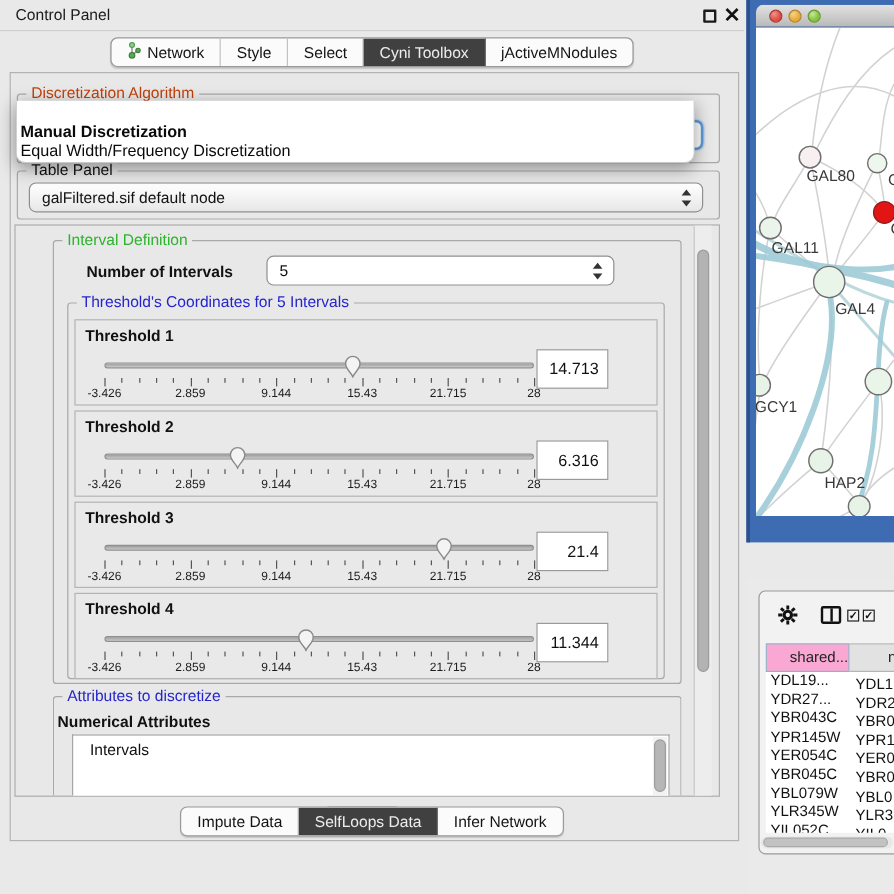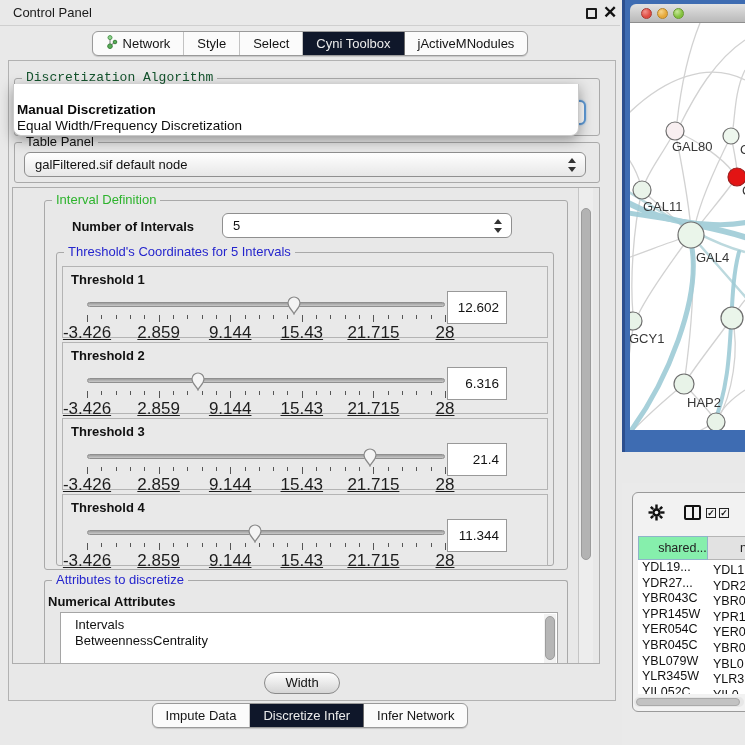--- a/index.html
+++ b/index.html
@@ -11,29 +11,29 @@
   
   .titlebar { left:0; top:0; width:620px; height:26px; background:#e9e9e9; border-bottom:1px solid #cfcfcf; }
   .titlebar .title { position:absolute; left:13px; top:0; line-height:26px; font-size:13px; color:#1a1a1a; }
   .win-float { position:absolute; left:586px; top:8px; width:11px; height:11px; border:2px solid #1a1a1a; border-radius:1px; }
   .win-close { position:absolute; left:603px; top:1px; font-size:17px; font-weight:bold; color:#111; line-height:24px; }
 
   .tabrow { left:0; top:31px; width:620px; text-align:center; }
   .tabgroup { display:inline-flex; background:#fbfbfb; border:1px solid #9a9a9a; border-radius:6px; height:25px; overflow:hidden; box-shadow:0 1px 1px rgba(0,0,0,.15); }
   .tab { display:flex; align-items:center; gap:5px; padding:0 13px; font-size:13px; color:#141414; border-right:1px solid #c3c3c3; white-space:nowrap; }
   .tab:last-child { border-right:none; }
-  .tab.selected { background:#0f172a; color:#ececec; border-right-color:#6c6c6c; }
+  .tab.selected { background:#404040; color:#ececec; border-right-color:#6c6c6c; }
 
   .content-panel { left:8px; top:60px; width:608px; height:641px; border:1px solid #b2b2b2; background:#e8e8e8; }
 
   .groupbox { position:absolute; border:1px solid #a9a9a9; border-radius:3px; }
   .legend { position:absolute; top:-9px; left:7px; background:#e8e8e8; padding:0 4px; font-size:13px; white-space:nowrap; }
   .legend.green { color:#2db32d; }
   .legend.blue { color:#2525cd; }
-  .legend.dim { color:#14532d;font-family:Liberation Mono, monospace; }
+  .legend.dim { color:#c2410c; }
 
   .combo { position:absolute; background:linear-gradient(#ffffff,#e7e7e7); border:1px solid #8f8f8f; border-radius:6px; font-size:13px; color:#111; }
   .combo .val { position:absolute; left:10px; top:0; line-height:23px; }
   .spin { position:absolute; right:9px; top:4px; width:9px; height:16px; }
   .spin:before { content:""; position:absolute; left:1px; top:1px; border-left:4px solid transparent; border-right:4px solid transparent; border-bottom:5px solid #333; }
   .spin:after { content:""; position:absolute; left:1px; bottom:1px; border-left:4px solid transparent; border-right:4px solid transparent; border-top:5px solid #333; }
 
   .algo-combo { left:24px; top:100px; width:562px; height:25px; background:#fff; border:2px solid #5e9ad6; border-radius:6px; box-shadow:0 0 2px #7fb2e2; }
 
   .popup { left:13px; top:84px; width:566px; height:52px; background:#ffffff; border:1px solid #c9c9c9; border-top:none; border-radius:0 0 8px 8px; box-shadow:0 4px 14px rgba(0,0,0,.38); z-index:40; }
@@ -49,54 +49,54 @@
 
   .thr-panel { position:absolute; left:62px; width:486px; height:72px; border:1px solid #b4b4b4; background:#e9e9e9; }
   .thr-label { position:absolute; left:8px; top:5px; font-size:13px; font-weight:bold; color:#111; }
   .hslider { position:absolute; left:24px; top:28px; width:358px; height:42px; }
   .track { position:absolute; left:0; right:0; top:7px; height:5px; border-radius:3px; background:linear-gradient(#9d9d9d,#c9c9c9); border:1px solid #8f8f8f; }
   .thumb { position:absolute; top:0; width:15px; height:20px; transform:translateX(-50%); }
   .ticks { position:absolute; left:0; top:20px; width:100%; height:7px; }
   .tick { position:absolute; top:0; width:1px; height:4px; background:#555; }
   .tick.major { height:7px; }
   .ticklabels { position:absolute; left:0; top:28px; width:100%; height:12px; }
-  .ticklabel { position:absolute; transform:translateX(-50%); font-size:17px; color:#1d1d1d; white-space:nowrap;text-decoration:underline; }
+  .ticklabel { position:absolute; transform:translateX(-50%); font-size:10px; color:#1d1d1d; white-space:nowrap; }
   .value-box { position:absolute; left:384px; top:24px; width:60px; height:33px; background:#fff; border:1px solid #999; font-size:13.5px; color:#111; text-align:right; line-height:31px; padding-right:7px; }
 
   .attr-label { position:absolute; left:48px; top:594px; font-size:13px; font-weight:bold; color:#111; }
   .attr-list { position:absolute; left:60px; top:612px; width:498px; height:70px; background:#fff; border:1px solid #a5a5a5; overflow:hidden; }
   .attr-item { font-size:13px; color:#111; line-height:16px; padding-left:14px; }
   .attr-list .lscroll { position:absolute; right:1px; top:1px; width:12px; height:66px; background:#f2f2f2; }
   .attr-list .lthumb { position:absolute; right:1px; top:2px; width:10px; height:58px; background:#b6b6b6; border:1px solid #9d9d9d; border-radius:5px; }
 
   .vscroll { left:578px; top:188px; width:15px; height:475px; background:#ededed; border-left:1px solid #c5c5c5; }
   .vthumb { position:absolute; left:2px; top:20px; width:10px; height:352px; background:#b3b3b3; border:1px solid #9b9b9b; border-radius:5px; }
 
   .apply-btn { left:264px; top:672px; width:76px; height:22px; border:1px solid #8a8a8a; border-radius:11px; background:linear-gradient(#fefefe,#d5d5d5); font-size:13px; color:#111; text-align:center; line-height:20px; }
 
-  .bottom-tabrow { left:0; top:703px; width:620px; text-align:center; }
+  .bottom-tabrow { left:0; top:672px; width:620px; text-align:center; }
 
   
   .net-frame { left:622px; top:0; width:123px; height:452px; background:#3e6cb2; border-left:3px solid #2c4f8e; }
   .net-titlebar { left:630px; top:4px; width:115px; height:19px; border-radius:6px 0 0 0; background:linear-gradient(#e2e2e2,#b9b9b9); border-bottom:1px solid #8e8e8e; }
   .light { position:absolute; top:4px; width:11px; height:11px; border-radius:50%; }
   .light.red { left:11px; background:radial-gradient(circle at 35% 30%, #f2938c, #df4c42 60%); border:1px solid #a83b33; }
   .light.yellow { left:27px; background:radial-gradient(circle at 35% 30%, #f6d489, #e7a93a 60%); border:1px solid #b5842a; }
   .light.green { left:43px; background:radial-gradient(circle at 35% 30%, #c8e79a, #84c23f 60%); border:1px solid #699a30; }
   .net-canvas { left:630px; top:23px; width:115px; height:407px; background:#ffffff; overflow:hidden; }
 
   
   .tp-header { left:622px; top:455px; width:123px; height:28px; background:#e5e5e5; border-top:1px solid #c2c2c2; border-bottom:1px solid #cdcdcd; }
   .tp-header .t { position:absolute; left:16px; top:0; line-height:27px; font-size:13px; color:#222; }
   .tp-body { left:622px; top:483px; width:123px; height:262px; background:#eaeaea; }
   .tp-panel { left:632px; top:492px; width:122px; height:220px; background:#f2f2f2; border:1px solid #9a9a9a; border-radius:6px; }
   .tp-check { position:absolute; top:508px; width:10px; height:10px; border:1.5px solid #222; font-size:9px; line-height:8px; text-align:center; color:#111; font-weight:bold; }
   .tp-table { left:638px; top:536px; width:107px; height:158px; overflow:hidden; }
   .tp-th { position:absolute; top:0; height:24px; font-size:12.5px; line-height:23px; overflow:hidden; white-space:nowrap; }
-  .tp-th.c1 { left:0; width:70px; background:#86efac; border:1px solid #8fb3c9; text-align:center; color:#222;padding-left:19px; }
+  .tp-th.c1 { left:0; width:70px; background:#f9a8d4; border:1px solid #8fb3c9; text-align:center; color:#222;padding-left:19px; }
   .tp-th.c2 { left:70px; width:80px; background:#e2e2e2; border:1px solid #b5b5b5; border-left:none; padding-left:32px; color:#222; }
   .tp-rows { position:absolute; left:0; top:24px; width:107px; height:140px; background:#fff; overflow:hidden; }
   .tp-row { height:15.6px; font-size:12.5px; color:#111; white-space:nowrap; }
   .tp-row .c1 { display:inline-block; width:70px; padding-left:4px; overflow:hidden; }
   .tp-row .c2 { display:inline-block; padding-left:5px; }
   .hscroll { left:634px; top:697px; width:110px; height:10px; background:#e7e7e7; border-radius:5px; }
   .hthumb { position:absolute; left:2px; top:1px; width:104px; height:8px; background:#c2c2c2; border:1px solid #a9a9a9; border-radius:4px; }
 </style>
 </head>
 <body>
@@ -210,21 +210,21 @@
         </div>
         <div class="ticklabels">
           <span class="ticklabel" style="left: 0%;">-3.426</span>
           <span class="ticklabel" style="left: 20%;">2.859</span>
           <span class="ticklabel" style="left: 40%;">9.144</span>
           <span class="ticklabel" style="left: 60%;">15.43</span>
           <span class="ticklabel" style="left: 80%;">21.715</span>
           <span class="ticklabel" style="left: 100%;">28</span>
         </div>
       </div>
-    <div class="value-box">12.602</div>
+    <div class="value-box">14.713</div>
   </div>
   <div class="thr-panel" style="top: 342px;">
     <span class="thr-label">Threshold 2</span>
     <div class="hslider">
         <div class="track"></div>
         <div class="thumb" style="left: 30.9998%;"><svg width="15" height="20" viewBox="0 0 15 20">
             <path d="M7.5 19 C6 15 1.5 12.8 1.5 8 a6 6 0 1 1 12 0 c0 4.8 -4.5 7 -6 11 Z" fill="#f4f4f4" stroke="#8a8a8a" stroke-width="1.2"></path>
           </svg></div>
         <div class="ticks">
           <span class="tick major" style="left: 0%;"></span>
@@ -358,40 +358,39 @@
     <div class="value-box">11.344</div>
   </div>
 
   <div class="groupbox" style="left:44px; top:580px; width:524px; height:83px; border-bottom:none; border-radius:3px 3px 0 0;">
     <span class="legend blue">Attributes to discretize</span>
   </div>
   <span class="attr-label">Numerical Attributes</span>
   <div class="attr-list" style="height:51px; border-bottom:none;">
     <div id="attr-items">
         <div class="attr-item" style="padding-top: 4px;">Intervals</div>
-        <div class="attr-item">BetweennessCentrality</div>
       </div>
     <div class="lscroll" style="height:49px;">
         <div class="lthumb" style="height:44px;"></div>
       </div>
   </div>
 
   <div class="abs vscroll">
       <div class="vthumb"></div>
     </div>
 
   <div class="abs apply-btn">Width</div>
 
   <div class="abs bottom-tabrow">
     <div class="tabgroup">
       <div class="tab">
           <span>Impute Data</span>
         </div>
       <div class="tab selected">
-          <span>Discretize Infer</span>
+          <span>SelfLoops Data</span>
         </div>
       <div class="tab">
           <span>Infer Network</span>
         </div>
     </div>
   </div>
 
   <div class="abs net-frame"></div>
   <div class="abs net-titlebar">
     <span class="light red"></span>

